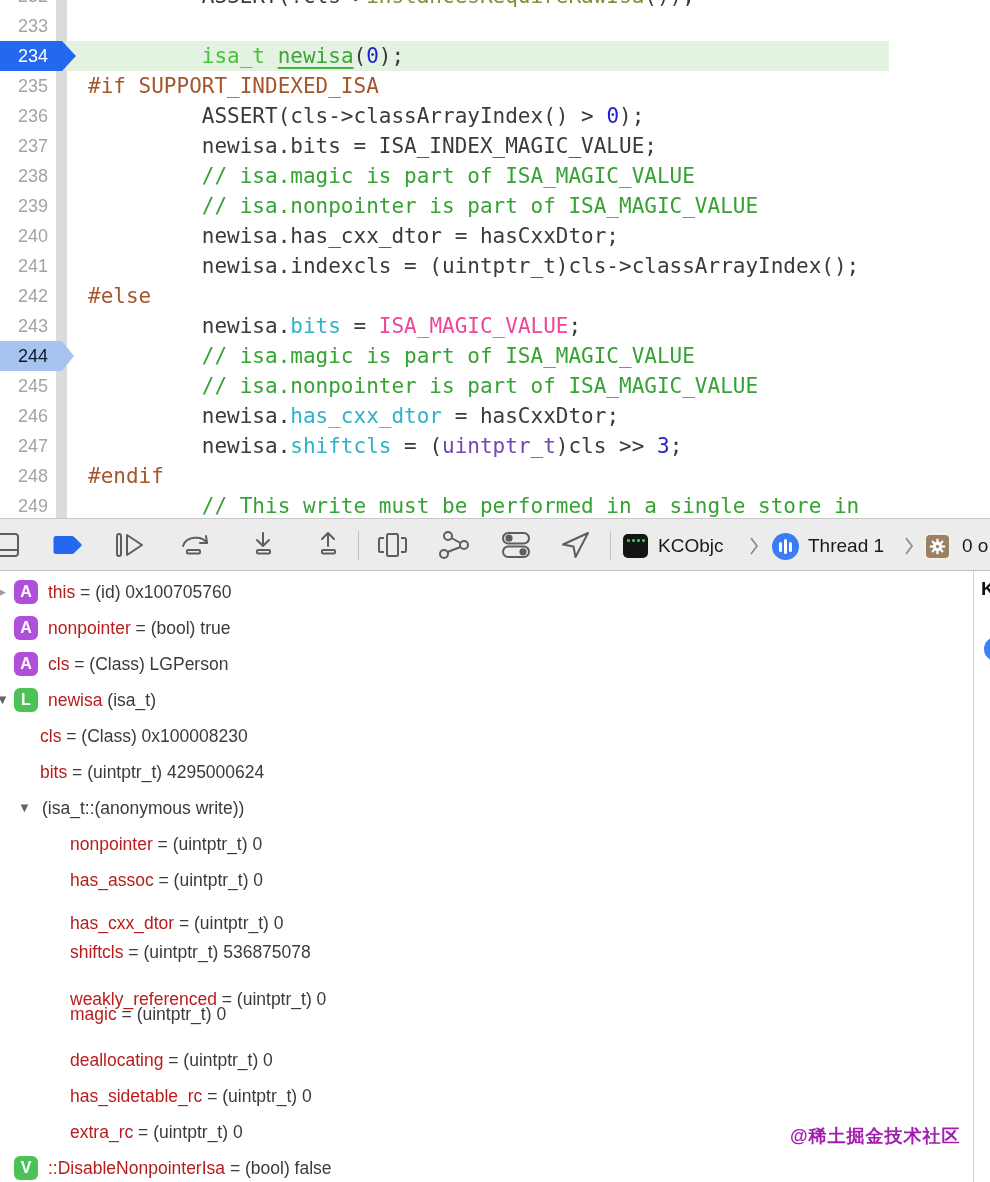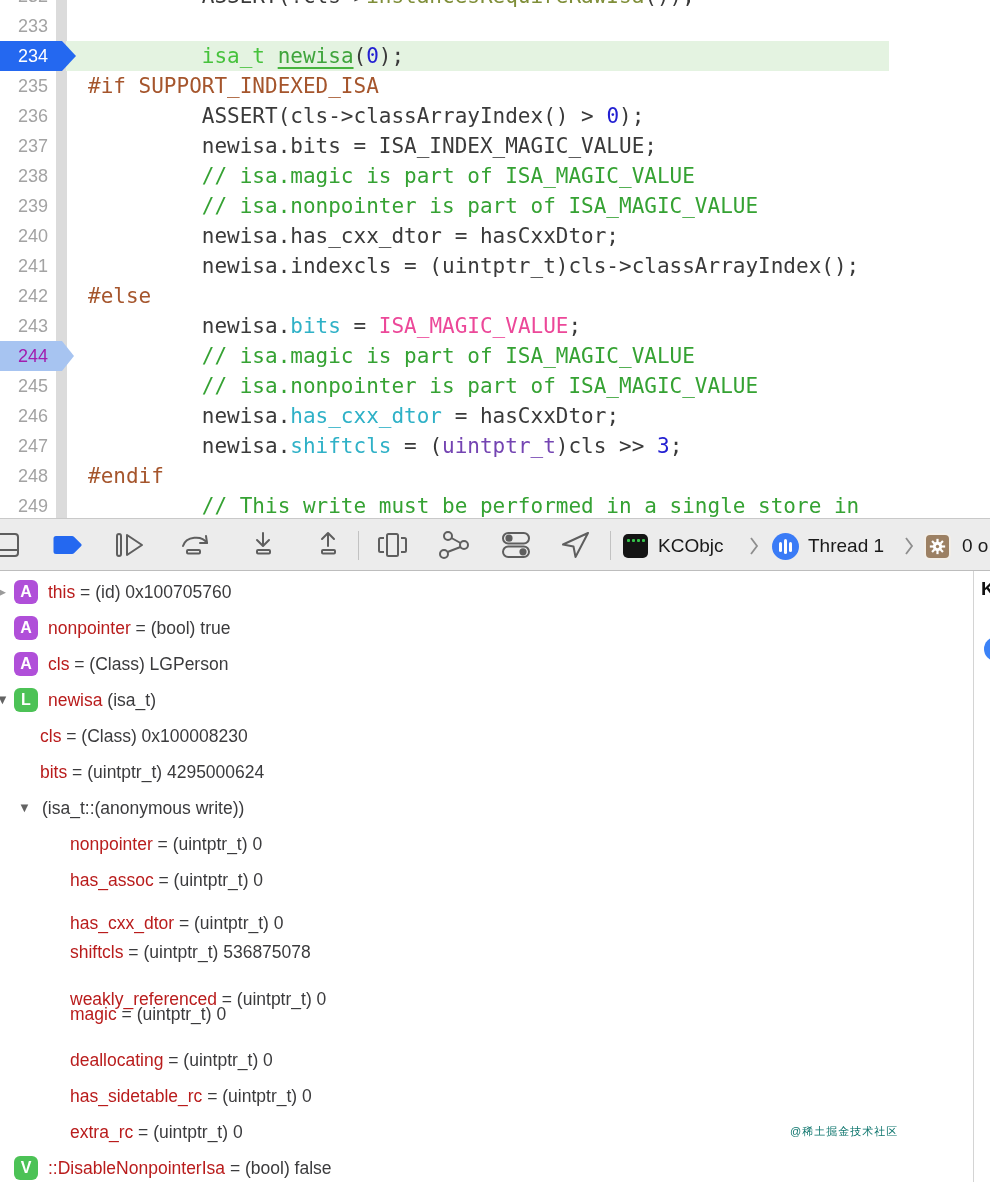--- a/index.html
+++ b/index.html
@@ -10,21 +10,21 @@
   
   #editor { position:absolute; left:0; top:0; width:990px; height:518px; overflow:hidden; background:#fff; }
   #ribbon { position:absolute; left:56px; top:0; width:11px; height:518px; background:#dbdbdb; }
   .code-row { position:absolute; left:0; width:889px; height:30px; }
   .row-hl { position:absolute; left:66px; right:0; top:0; bottom:0; background:#e4f3e1; }
   .gutter { position:absolute; left:0; top:0; width:76px; height:30px;
             font-size:18px; line-height:30px; text-align:right; padding-right:28px;
             color:#a3a3a3; }
   .gutter.pennant-exec { background:#2468f0; color:#fff; font-weight:500;
       clip-path:polygon(0 0, 62px 0, 76px 50%, 62px 100%, 0 100%); }
-  .gutter.pennant-frame { background:#a7c4f1; color:#a21caf; font-weight:500;
+  .gutter.pennant-frame { background:#a7c4f1; color:#0f172a; font-weight:500;
       clip-path:polygon(0 0, 62px 0, 74px 50%, 62px 100%, 0 100%); }
   .code-text { position:absolute; left:66px; top:0; right:0; height:30px; padding-left:22px;
                font-family:"DejaVu Sans Mono", monospace; font-size:21px; line-height:30px;
                white-space:pre; overflow:hidden; }
   .tk-p   { color:#3a3a3a; }
   .tk-c   { color:#35a233; }
   .tk-pre { color:#a5552c; }
   .tk-mac { color:#ec4899; }
   .tk-mem { color:#2fb1c7; }
   .tk-typ { color:#7444b2; }
@@ -63,22 +63,22 @@
   .badge-green  { background:#4cc256; }
   .var-text { position:absolute; top:0; height:36px; line-height:36px; font-size:17.5px;
               color:#3b3b3d; white-space:nowrap; }
   .var-text b { color:#b91c1c; font-weight:normal; }
 
   #pane-divider { position:absolute; left:973px; top:571px; width:1px; height:611px; background:#d4d4d4; }
   #right-pane-text { position:absolute; left:981px; top:571px; width:9px; height:36px; line-height:36px;
                      font-size:19px; font-weight:bold; color:#111; overflow:hidden; }
   #right-pane-circle { position:absolute; left:984px; top:637px; width:24px; height:24px;
                        border-radius:50%; background:#3b82f7; }
-  #watermark { position:absolute; left:790px; top:1124px; width:180px; font-size:11px;
-               color:#0f766e; letter-spacing:1px; }
+  #watermark { position:absolute; left:790px; top:1124px; width:180px; font-size:18px;
+               color:#a21caf; letter-spacing:1px;font-weight:bold; }
 </style>
 </head>
 <body>
 
 <div id="stage">
 
   <div id="editor">
     <div id="ribbon"></div>
     <div id="editor-lines">
         <div class="code-row" style="top: -19px;">

